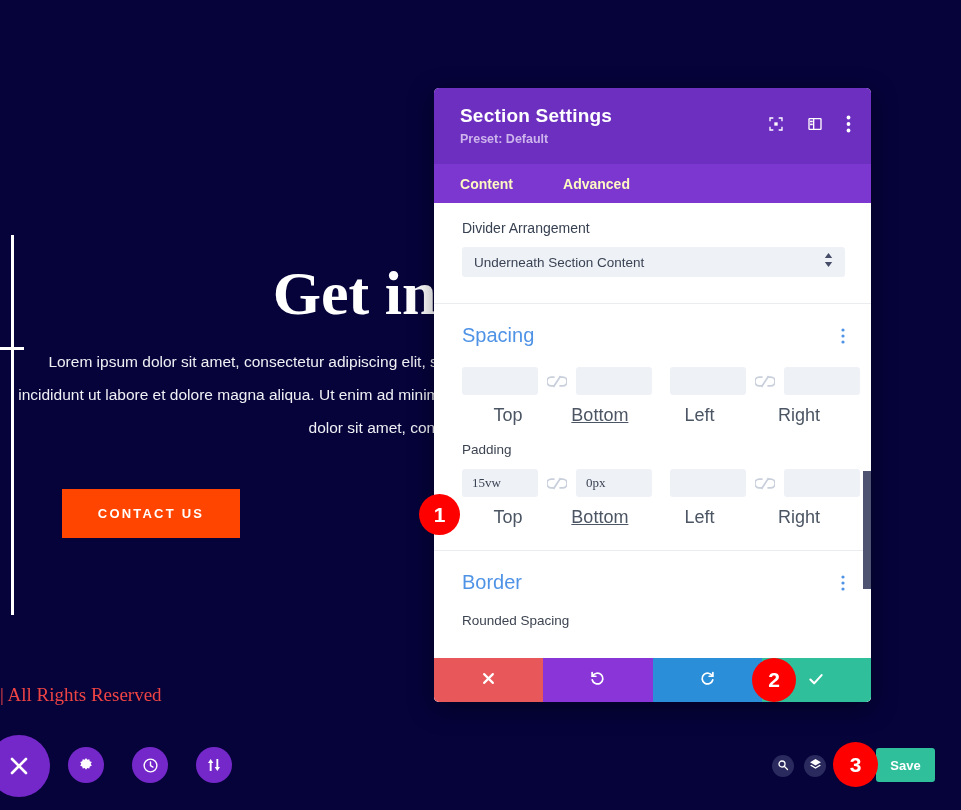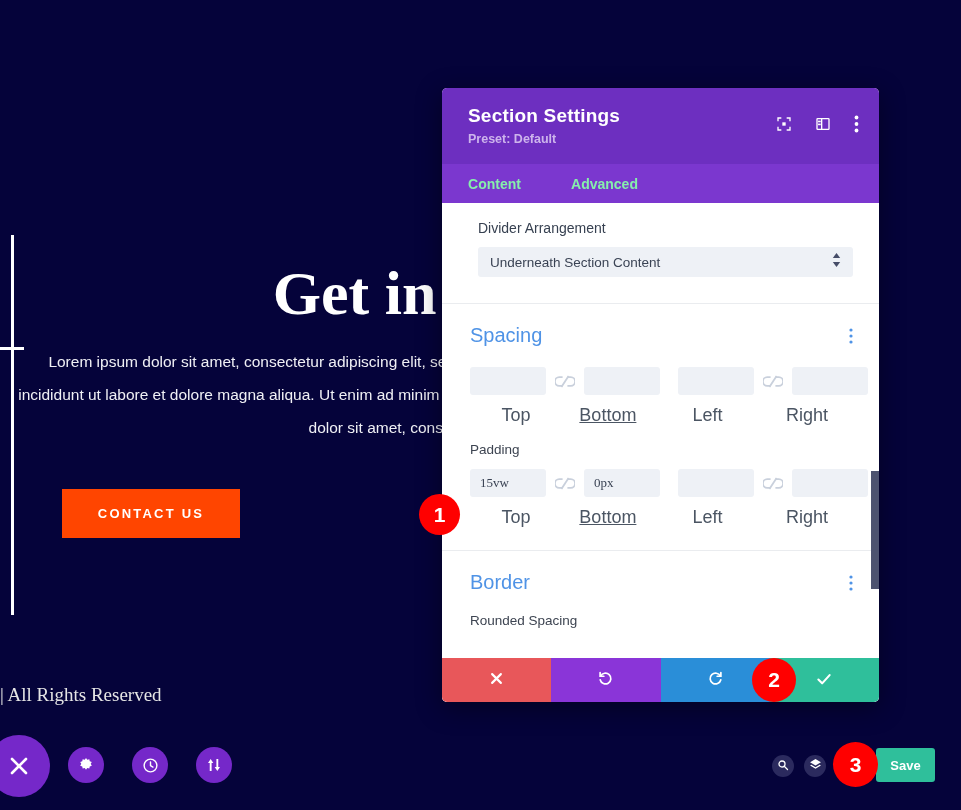--- a/index.html
+++ b/index.html
@@ -29,21 +29,21 @@
   }
   .contact-btn {
     position:absolute; left:62px; top:489px;
     width:178px; height:49px; background:#ff4500; border:none;
     color:#ffffff; font-size:13px; font-weight:700;
     letter-spacing:2.2px; cursor:pointer;
   }
   .footer-text {
     position:absolute; left:0px; top:684px;
     font-family:"Liberation Serif", serif;
-    font-size:19px; color:#e5e5e5; white-space:nowrap;
+    font-size:19px; color:#ef4444; white-space:nowrap;
   }
 
   
   .fab { position:absolute; border-radius:50%; background:#7528c9;
          display:flex; align-items:center; justify-content:center; cursor:pointer; }
   .fab.main { left:-12px; top:735px; width:62px; height:62px; }
   .fab.sm { width:36px; height:36px; top:747px; }
   .fab svg { display:block; }
 
   
@@ -55,31 +55,30 @@
     position:absolute; left:876px; top:748px; width:59px; height:34px;
     background:#2fbf9b; border:none; border-radius:3px; color:#ffffff;
     font-size:13px; font-weight:700; cursor:pointer;
   }
 
   
   .modal {
     position:absolute; left:434px; top:88px; width:437px; height:614px;
     background:#ffffff; border-radius:5px; overflow:hidden;
     box-shadow:0 6px 26px rgba(0,0,0,.42);
-    margin-left:8px;
   }
   .modal-header { height:76px; background:#6d2fc0; position:relative; padding:17px 0 0 26px; }
   .modal-title { font-size:19px; font-weight:700; color:#ffffff; letter-spacing:.2px; }
   .modal-preset { margin-top:5px; font-size:12.5px; font-weight:700; color:#cdb4ec; cursor:pointer; }
   .hdr-icons { position:absolute; right:20px; top:27px; display:flex; gap:23px; align-items:center; }
   .hdr-icons > span { cursor:pointer; display:flex; }
 
   .tabs { display:flex; height:39px; background:#7b37cf; }
   .tab { flex:0 0 auto; display:flex; align-items:center; justify-content:center;
-         color:#86efac; font-size:14px; font-weight:700; cursor:pointer; }
+         color:#fef9c3; font-size:14px; font-weight:700; cursor:pointer; }
   .tab.t0 { width:105px; }
   .tab.t1 { width:100px; background:#8d4ae0; }
   .tab.t2 { width:115px; }
 
   .modal-body { position:relative; height:499px; background:#ffffff; overflow:hidden; }
   .fld-label { font-size:14px; color:#374151; font-weight:400; }
   .select-box {
     margin:11px 0 0 0; height:30px; background:#eef1f6; border:none; border-radius:3px;
     display:flex; align-items:center; padding:0 12px; position:relative; cursor:pointer;text-align:right;
   }
@@ -217,21 +216,21 @@
       </div>
     </div>
 
     <div class="tabs">
       <div class="tab t0">Content</div>
       <div class="tab t2">Advanced</div>
     </div>
 
     <div class="modal-body">
 
-      <div style="padding:17px 26px 0 36px;">
+      <div style="padding:17px 26px 0 28px;">
         <div class="fld-label">Divider Arrangement</div>
         <div class="select-box">
           <span class="select-val">Underneath Section Content</span>
           <span class="stepper">
             <svg width="9" height="14" viewBox="0 0 9 14" fill="#464d68">
                 <path d="M4.5 0L8.2 5H.8z"></path>
                 <path d="M4.5 14L.8 9h7.4z"></path>
               </svg>
           </span>
         </div>

